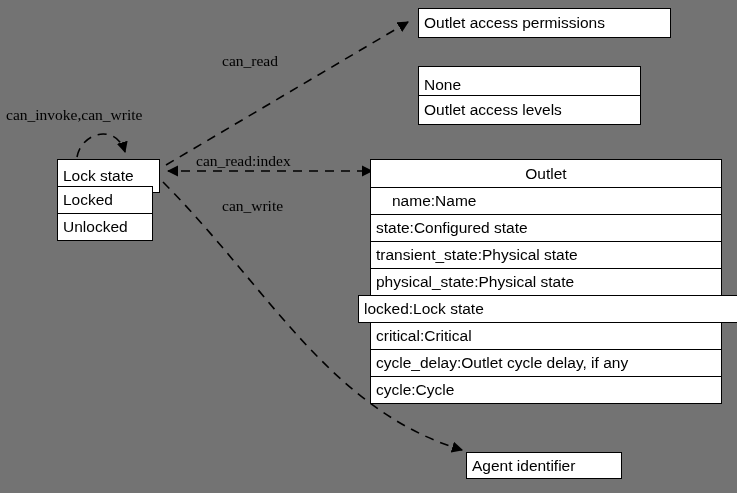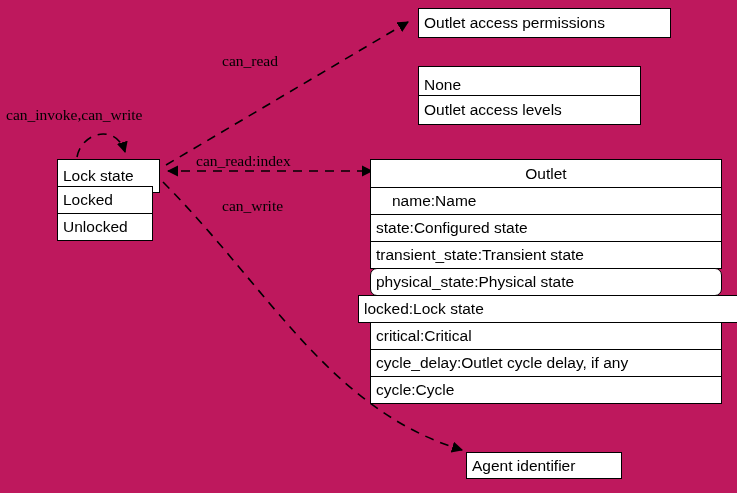--- a/index.html
+++ b/index.html
@@ -5,21 +5,21 @@
 <style>
   html, body {
     margin: 0;
     padding: 0;
     background: #ffffff;
   }
   #canvas {
     position: relative;
     width: 737px;
     height: 493px;
-    background: #be185d;
+    background: #737373;
     overflow: hidden;
     font-family: "Liberation Sans", "DejaVu Sans", sans-serif;
   }
   #edge-layer {
     position: absolute;
     left: 0;
     top: 0;
     width: 737px;
     height: 493px;
     pointer-events: none;
@@ -89,22 +89,22 @@
   <div class="node">
     <div class="cell left" style="left:57px; top:159px; width:103px; height:34px;">Lock state</div>
     <div class="cell left" style="left:57px; top:186px; width:96px; height:28px;">Locked</div>
     <div class="cell left" style="left:57px; top:213px; width:96px; height:28px;">Unlocked</div>
   </div>
 
   <div class="node">
     <div class="cell center" style="left:370px; top:159px; width:352px; height:29px;">Outlet</div>
     <div class="cell left" style="left:370px; top:187px; width:352px; height:28px;padding-left:21px;">name:Name</div>
     <div class="cell left" style="left:370px; top:214px; width:352px; height:28px;">state:Configured state</div>
-    <div class="cell left" style="left:370px; top:241px; width:352px; height:28px;">transient_state:Transient state</div>
-    <div class="cell left" style="left:370px; top:268px; width:352px; height:28px;border-radius:7px;">physical_state:Physical state</div>
+    <div class="cell left" style="left:370px; top:241px; width:352px; height:28px;">transient_state:Physical state</div>
+    <div class="cell left" style="left:370px; top:268px; width:352px; height:28px;">physical_state:Physical state</div>
     <div class="cell left" style="left:358px; top:295px; width:404px; height:28px;">locked:Lock state</div>
     <div class="cell left" style="left:370px; top:322px; width:352px; height:28px;">critical:Critical</div>
     <div class="cell left" style="left:370px; top:349px; width:352px; height:28px;">cycle_delay:Outlet cycle delay, if any</div>
     <div class="cell left" style="left:370px; top:376px; width:352px; height:28px;">cycle:Cycle</div>
   </div>
 
   <div class="node">
     <div class="cell left" style="left:466px; top:452px; width:156px; height:27px;">Agent identifier</div>
   </div>
 

